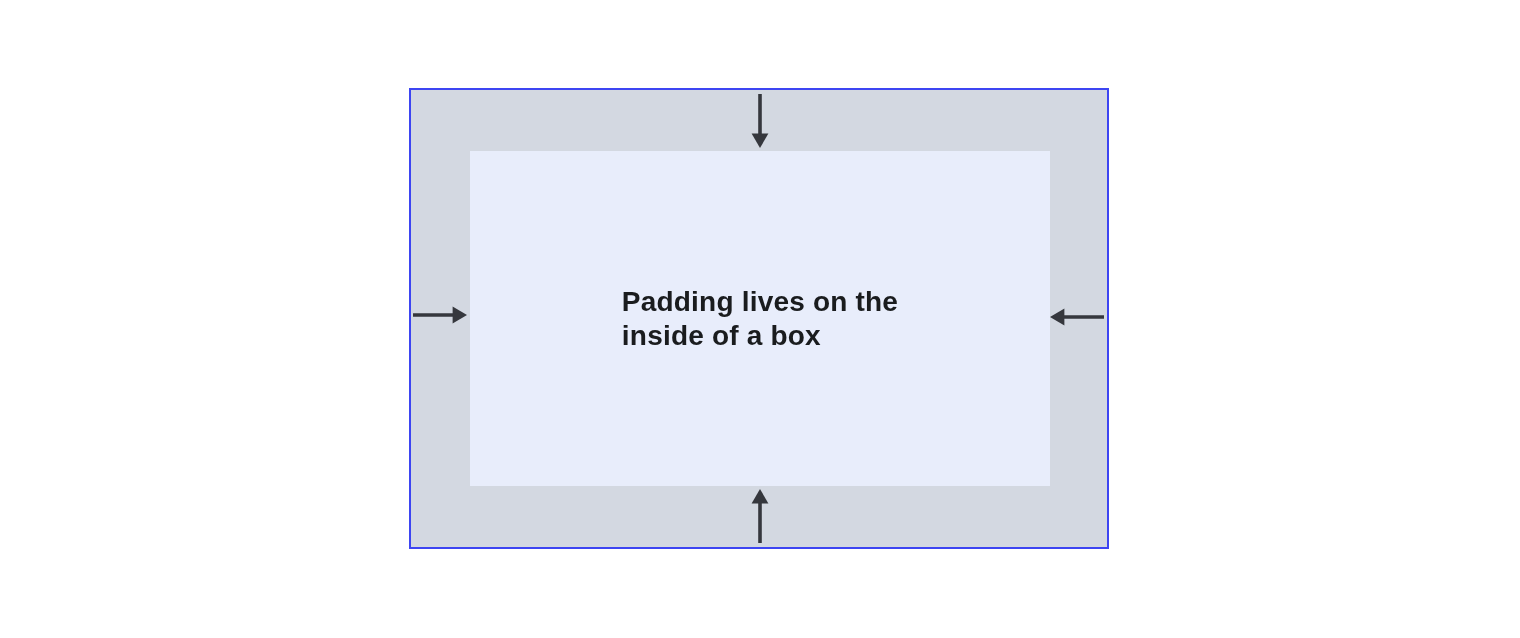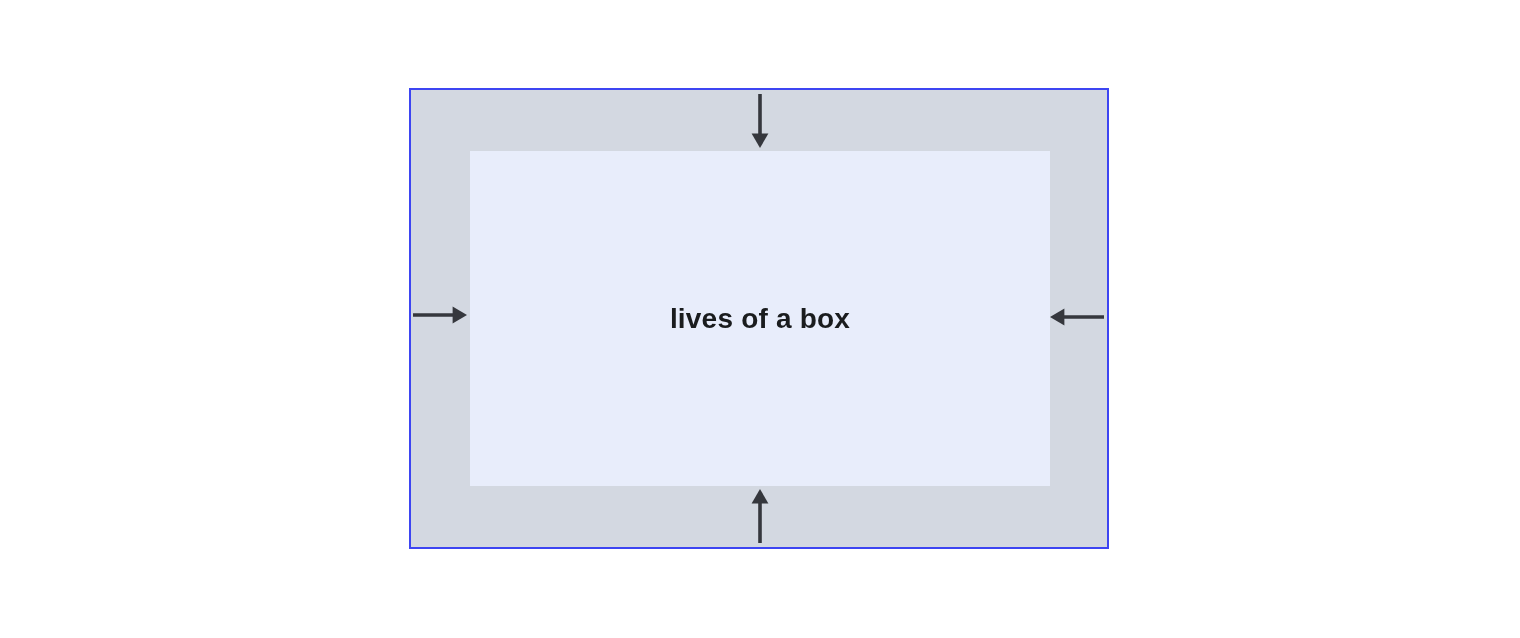--- a/index.html
+++ b/index.html
@@ -55,21 +55,22 @@
   .arrow-right  { left: 1050px; top: 305px; }
 </style>
 </head>
 <body>
 
 <div class="canvas">
 
   <div class="outer-box">
     <div class="inner-box">
       <div class="label">
-        <div>lives of a box</div>
+        <div>Padding lives on the</div>
+        <div>inside of a box</div>
       </div>
     </div>
   </div>
 
   <svg class="arrow arrow-top" width="24" height="54" viewBox="0 0 24 54">
     <line x1="12" y1="0" x2="12" y2="41" stroke="currentColor" stroke-width="3.6"></line>
     <polygon points="12,54 3.6,39.6 20.4,39.6" fill="currentColor"></polygon>
   </svg>
 
   <svg class="arrow arrow-bottom" width="24" height="54" viewBox="0 0 24 54">

